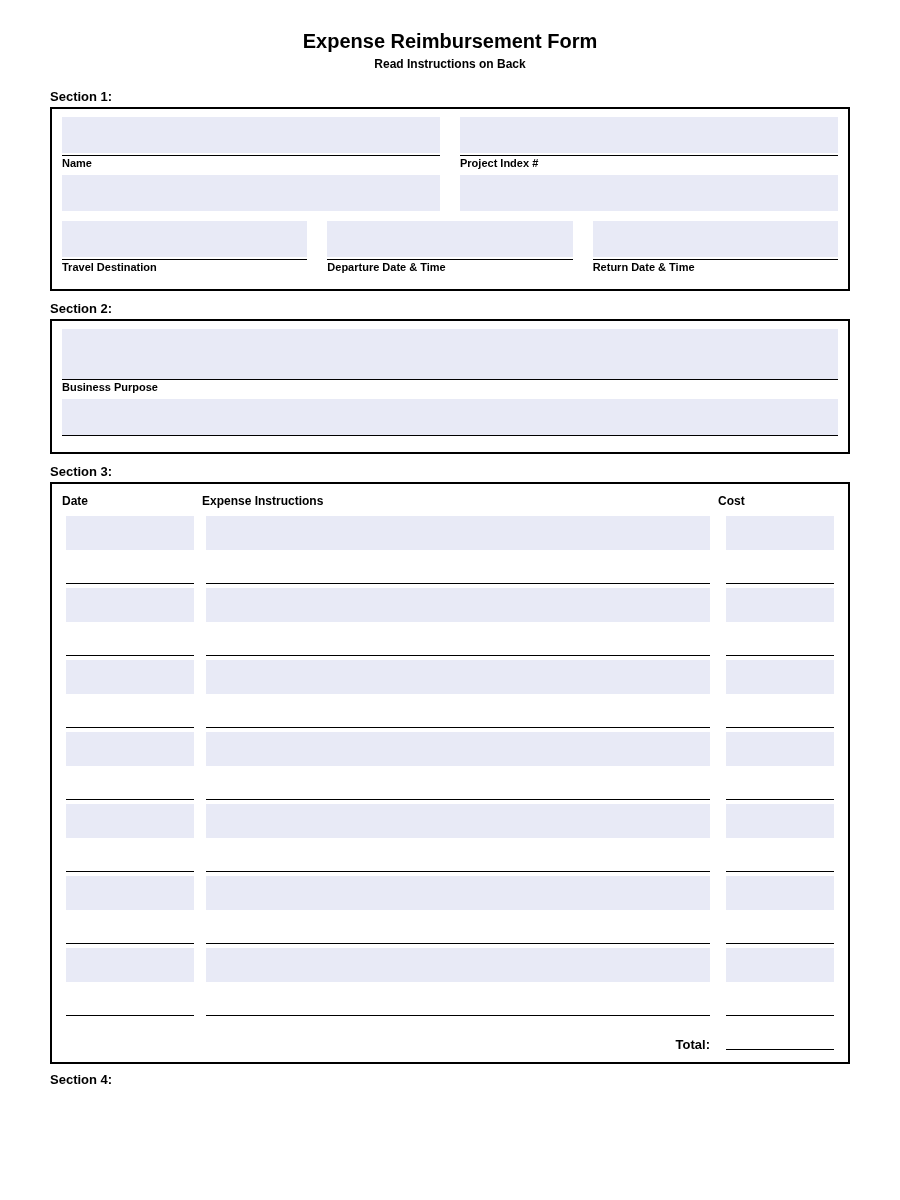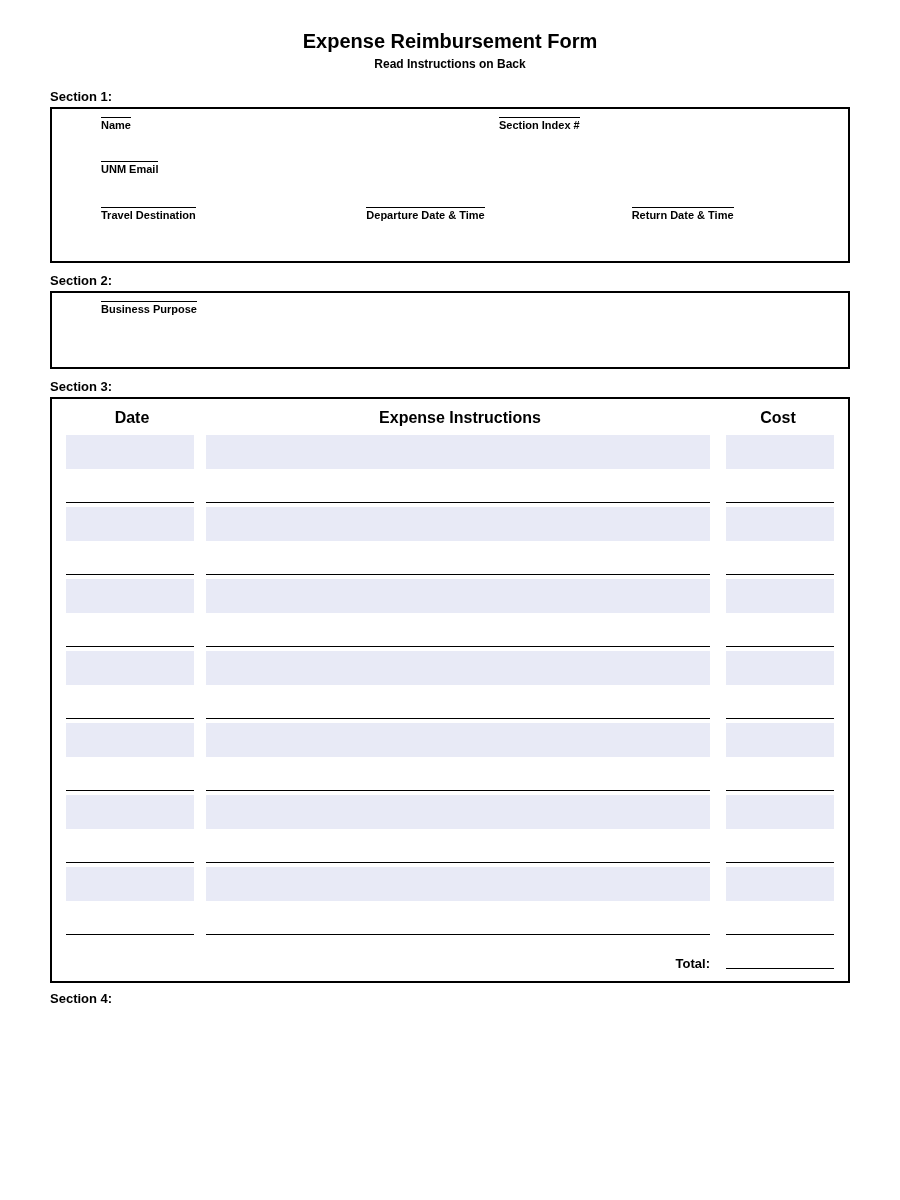--- a/index.html
+++ b/index.html
@@ -49,23 +49,22 @@
 
     
     .section1-grid {
       display: grid;
       grid-template-columns: 1fr 1fr;
       gap: 0 20px;
     }
 
     .field-group {
       display: flex;
-      flex-direction: row;
+      flex-direction: column;
       margin-bottom: 6px;
-      margin-left: 39px;
     }
 
     .field-input {
       background: #e8eaf6;
       height: 36px;
       border: none;
       margin-bottom: 2px;
     }
 
     .field-label {
@@ -89,23 +88,23 @@
 
     
     .section3-header {
       display: grid;
       grid-template-columns: 140px 1fr 120px;
       gap: 0;
       margin-bottom: 4px;
     }
 
     .section3-header-cell {
-      font-size: 16px;
-      font-weight: bold;
-      text-align: center;
+      font-size: 12px;
+      font-weight: bold;
+      text-align: left;
       padding: 2px 0;
     }
 
     .expense-row {
       display: grid;
       grid-template-columns: 140px 1fr 120px;
       gap: 0;
       margin-bottom: 0;
     }
 
@@ -175,26 +174,25 @@
 <div class="section-box">
   <div class="section1-grid">
 
     <div class="field-group">
       <div class="field-input"></div>
       <div class="field-label">Name</div>
     </div>
 
     <div class="field-group">
       <div class="field-input"></div>
-      <div class="field-label">Section Index #</div>
-    </div>
-
-    <div class="field-group">
-      <div class="field-input"></div>
-      <div class="field-label">UNM Email</div>
+      <div class="field-label">Project Index #</div>
+    </div>
+
+    <div class="field-group">
+      <div class="field-input"></div>
     </div>
 
     <div class="field-group">
       <div class="field-input"></div>
     </div>
   </div>
 
   <div style="display: grid; grid-template-columns: 1fr 1fr 1fr; gap: 0 20px; margin-top: 2px;">
     <div class="field-group">
       <div class="field-input"></div>

